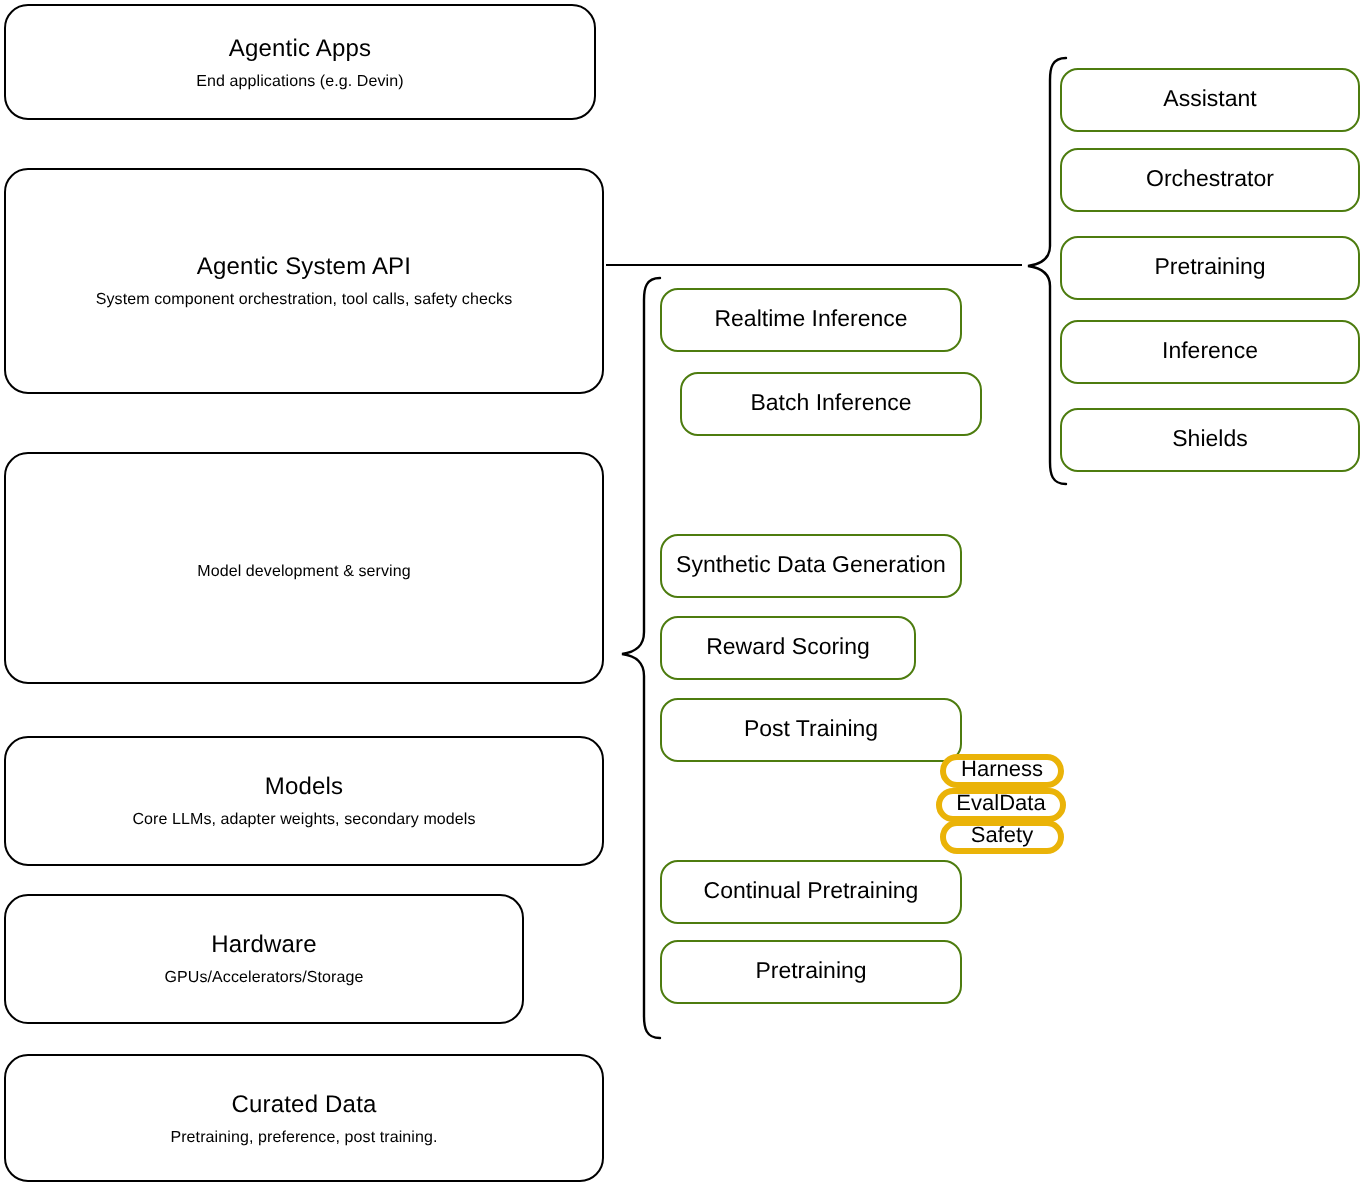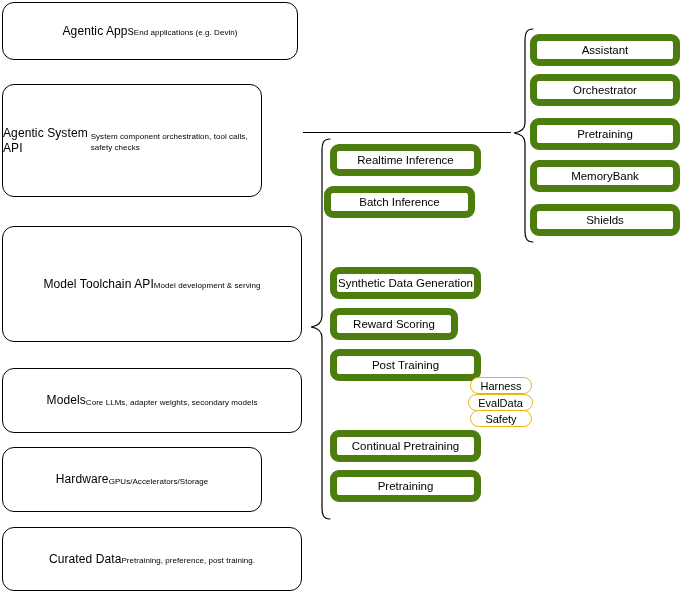--- a/index.html
+++ b/index.html
@@ -18,62 +18,62 @@
   }
 
   
   .box {
     position: absolute;
     box-sizing: border-box;
     border: 1px solid #000000;
     border-radius: 12px;
     background: #ffffff;
     display: flex;
-    flex-direction: row;
+    flex-direction: column;
     align-items: center;
     justify-content: center;
-    text-align: left;
+    text-align: right;
   }
   .layer-title {
     font-size: 12px;
     line-height: 15px;
     letter-spacing: 0.1px;
   }
   .layer-sub {
     font-size: 8px;
     line-height: 11px;
     margin-top: 3px;
     letter-spacing: 0.05px;
   }
 
   
   .cap {
     position: absolute;
     box-sizing: border-box;
     height: 32px;
-    border: 7px solid #4d7c0f;
+    border: 1px solid #4d7c0f;
     border-radius: 9px;
     background: #ffffff;
     display: flex;
     align-items: center;
     justify-content: center;
     font-size: 11.5px;
     z-index: 3;
   }
 
   
   .pill {
     position: absolute;
     box-sizing: border-box;
     height: 17px;
-    border: 1px solid #eab308;
+    border: 3px solid #eab308;
     border-radius: 9px;
     background: #ffffff;
     display: flex;
-    align-items: center;
+    align-items: flex-end;
     justify-content: center;
     font-size: 11px;
     z-index: 6;
   }
 
   
   .brace {
     position: absolute;
     z-index: 2;
   }
@@ -87,27 +87,26 @@
 </head>
 <body>
 
 <div id="stage">
 
   <div class="box" style="left:2px; top:2px; width:296px; height:58px;">
     <div class="layer-title">Agentic Apps</div>
     <div class="layer-sub">End applications (e.g. Devin)</div>
   </div>
 
-  <div class="box" style="left:2px; top:84px; width:260px; height:113px;">
+  <div class="box" style="left:2px; top:84px; width:300px; height:113px;">
     <div class="layer-title">Agentic System API</div>
     <div class="layer-sub">System component orchestration, tool calls, safety checks</div>
   </div>
 
   <div class="box" style="left:2px; top:226px; width:300px; height:116px;">
-    <div class="layer-title">Model Toolchain API</div>
     <div class="layer-sub">Model development &amp; serving</div>
   </div>
 
   <div class="box" style="left:2px; top:368px; width:300px; height:65px;">
     <div class="layer-title">Models</div>
     <div class="layer-sub">Core LLMs, adapter weights, secondary models</div>
   </div>
 
   <div class="box" style="left:2px; top:447px; width:260px; height:65px;">
     <div class="layer-title">Hardware</div>
@@ -129,21 +128,21 @@
 
   <div class="brace" style="left:508px; top:28px; width:26px; height:215px;">
     <svg width="26" height="215" viewBox="0 0 26 215" fill="none">
       <path d="M25 1 C18 1, 17 6, 17 12 L17 95 C17 101, 13 104, 6 105 C13 106, 17 109, 17 115 L17 203 C17 209, 18 214, 25 214" stroke="#000000" stroke-width="1.2" fill="none" stroke-linecap="round"></path>
     </svg>
   </div>
 
   <div class="cap" style="left:330px; top:144px; width:151px;">
     <span>Realtime Inference</span>
   </div>
-  <div class="cap" style="left:324px; top:186px; width:151px;">
+  <div class="cap" style="left:340px; top:186px; width:151px;">
     <span>Batch Inference</span>
   </div>
   <div class="cap" style="left:330px; top:267px; width:151px;">
     <span>Synthetic Data Generation</span>
   </div>
   <div class="cap" style="left:330px; top:308px; width:128px;">
     <span>Reward Scoring</span>
   </div>
   <div class="cap" style="left:330px; top:349px; width:151px;">
     <span>Post Training</span>
@@ -168,19 +167,19 @@
   <div class="cap" style="left:530px; top:34px; width:150px;">
     <span>Assistant</span>
   </div>
   <div class="cap" style="left:530px; top:74px; width:150px;">
     <span>Orchestrator</span>
   </div>
   <div class="cap" style="left:530px; top:118px; width:150px;">
     <span>Pretraining</span>
   </div>
   <div class="cap" style="left:530px; top:160px; width:150px;">
-    <span>MemoryBank</span>
+    <span>Inference</span>
   </div>
   <div class="cap" style="left:530px; top:204px; width:150px;">
     <span>Shields</span>
   </div>
 
 </div>
 
 </body></html>

